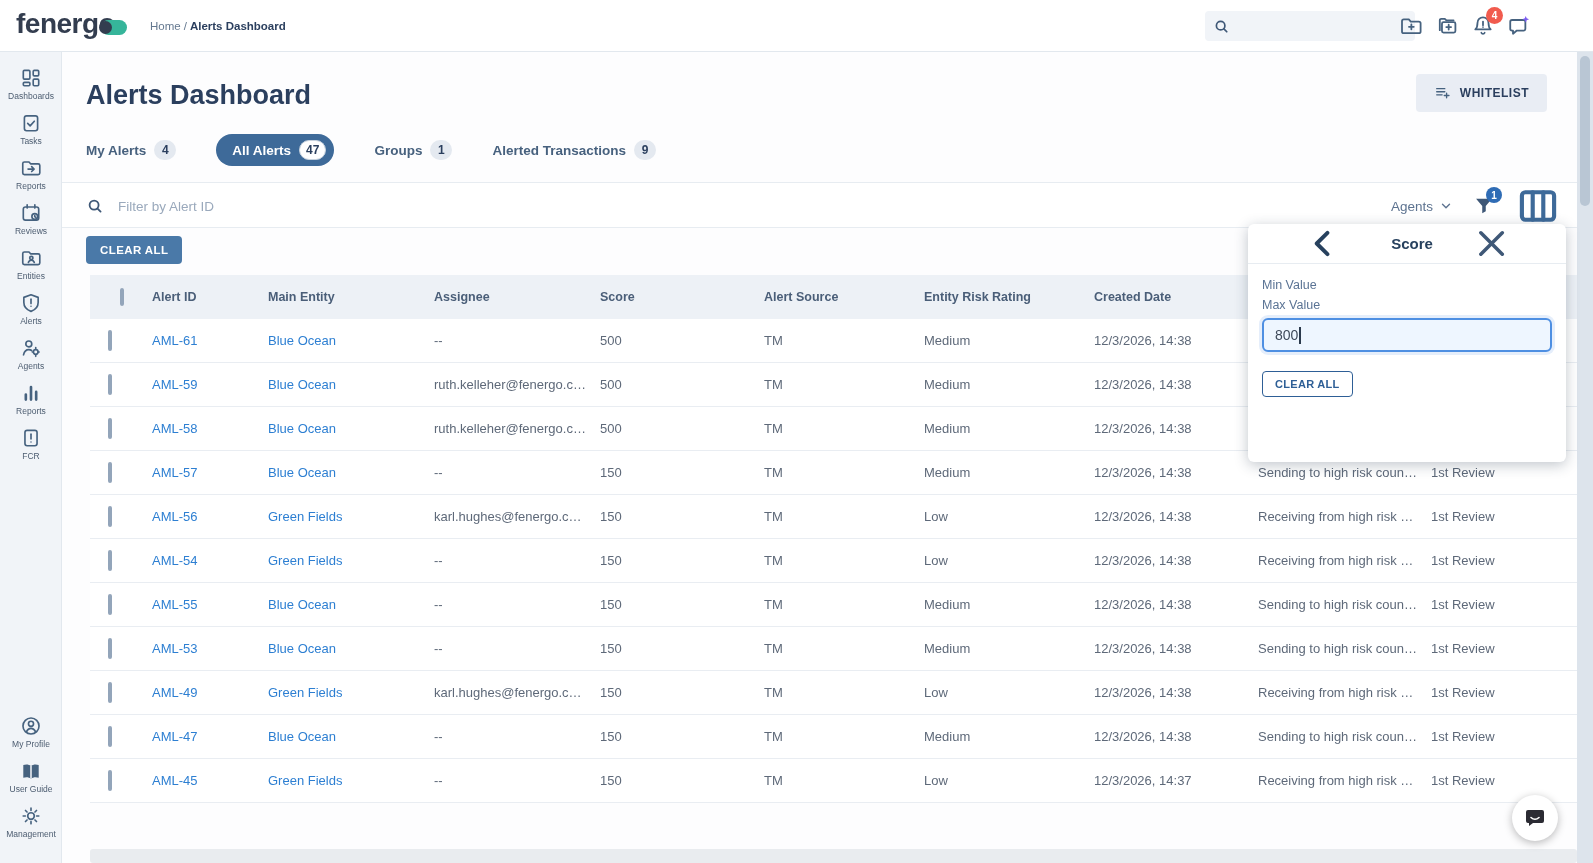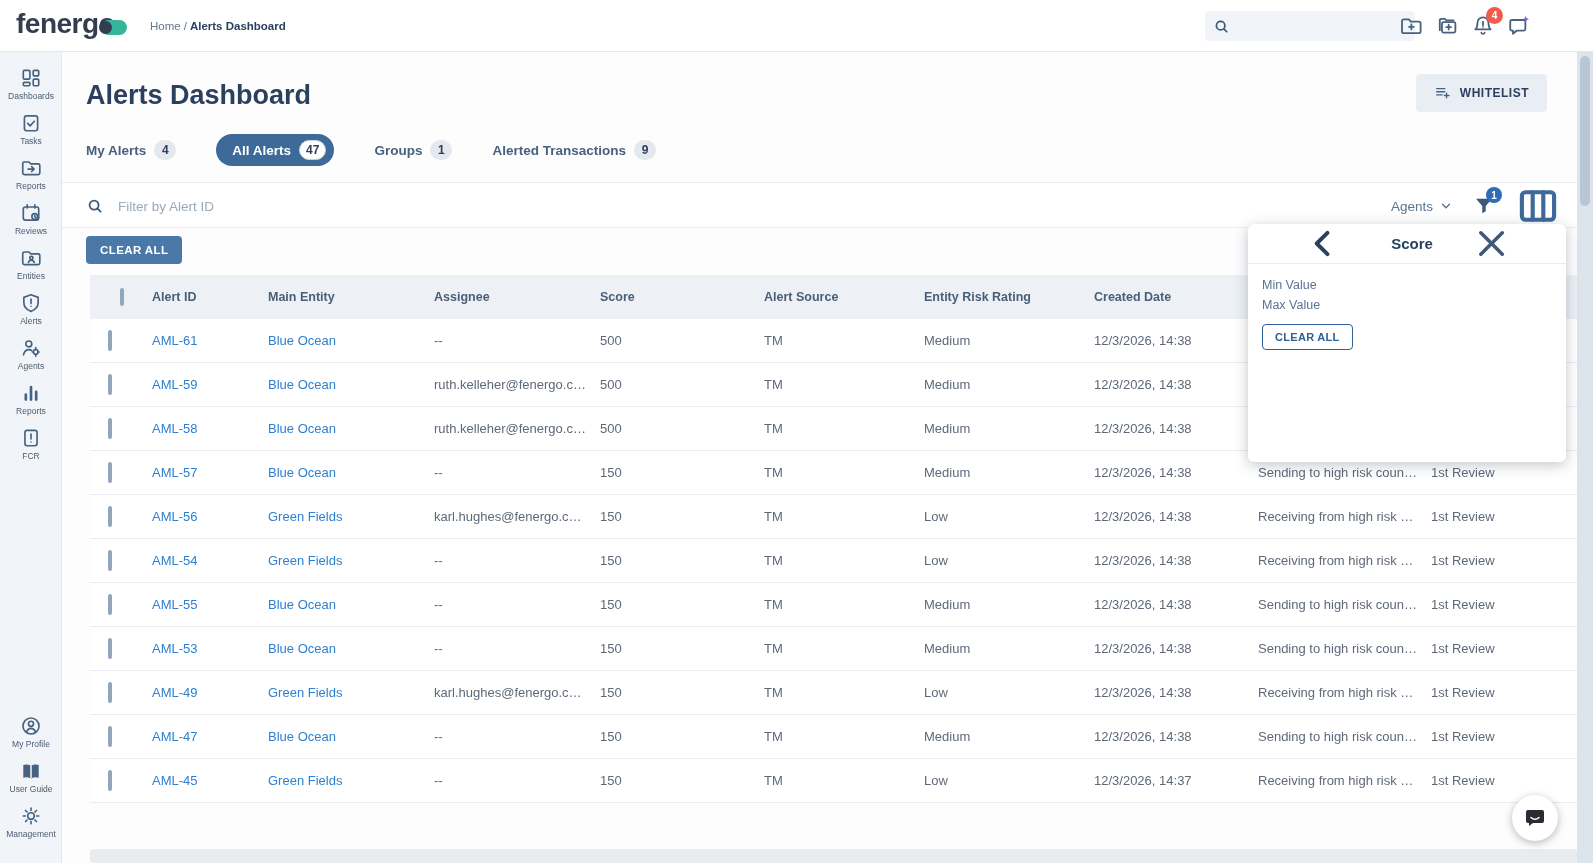--- a/index.html
+++ b/index.html
@@ -451,20 +451,24 @@
         <path d="M12.5 4.5L7 10l5.5 5.5"></path>
       </svg>
     <span class="sp-title">Score</span>
     <svg class="si sp-close" viewBox="0 0 20 20" style="stroke:#3f5877;stroke-width:1.8;">
         <path d="M4.5 4.5l11 11M15.5 4.5l-11 11"></path>
       </svg>
   </div>
   <div class="sp-body">
     <div class="sp-label">Min Value</div>
     <div class="sp-label">Max Value</div>
+    <div class="sp-input focused">
+        <span>800</span>
+        <span class="caret"></span>
+      </div>
     <button class="sp-clear">CLEAR ALL</button>
   </div>
 </div>
 
 <div class="vscroll">
     <div class="thumb"></div>
   </div>
 <div class="hscroll"></div>
 <div class="chat-launcher">
   <svg viewBox="0 0 24 24" style="width:24px;height:24px;">

